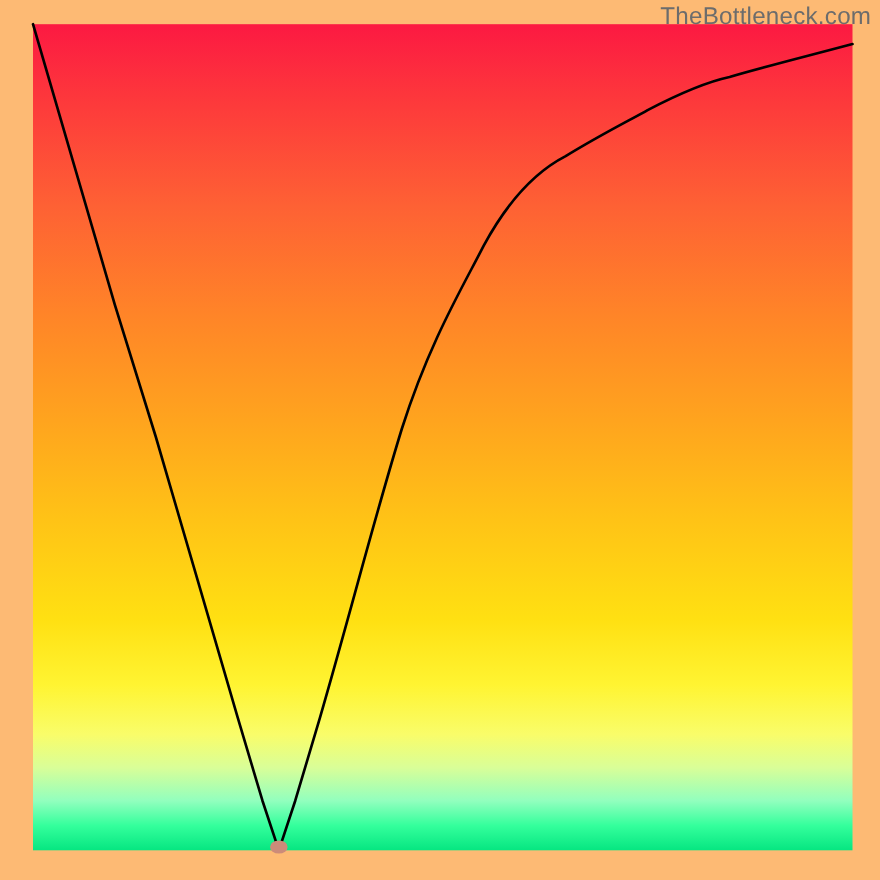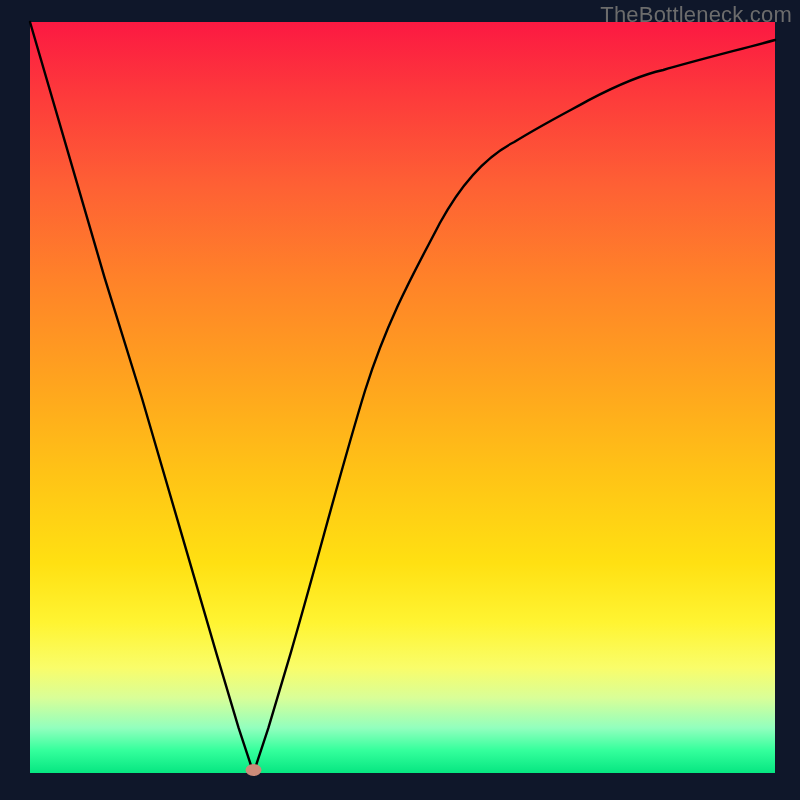--- a/index.html
+++ b/index.html
@@ -8,21 +8,21 @@
     width: 800px;
     height: 800px;
     background: #000;
     font-family: Arial, Helvetica, sans-serif;
     overflow: hidden;
   }
   .frame {
     position: relative;
     width: 800px;
     height: 800px;
-    background: #0f172a;
+    background: #fdba74;
   }
   .plot {
     position: absolute;
     left: 30px;
     top: 22px;
     width: 745px;
     height: 751px;
     background: linear-gradient(to bottom,
       #fc1942 0%,
       #fd3b3b 10%,

